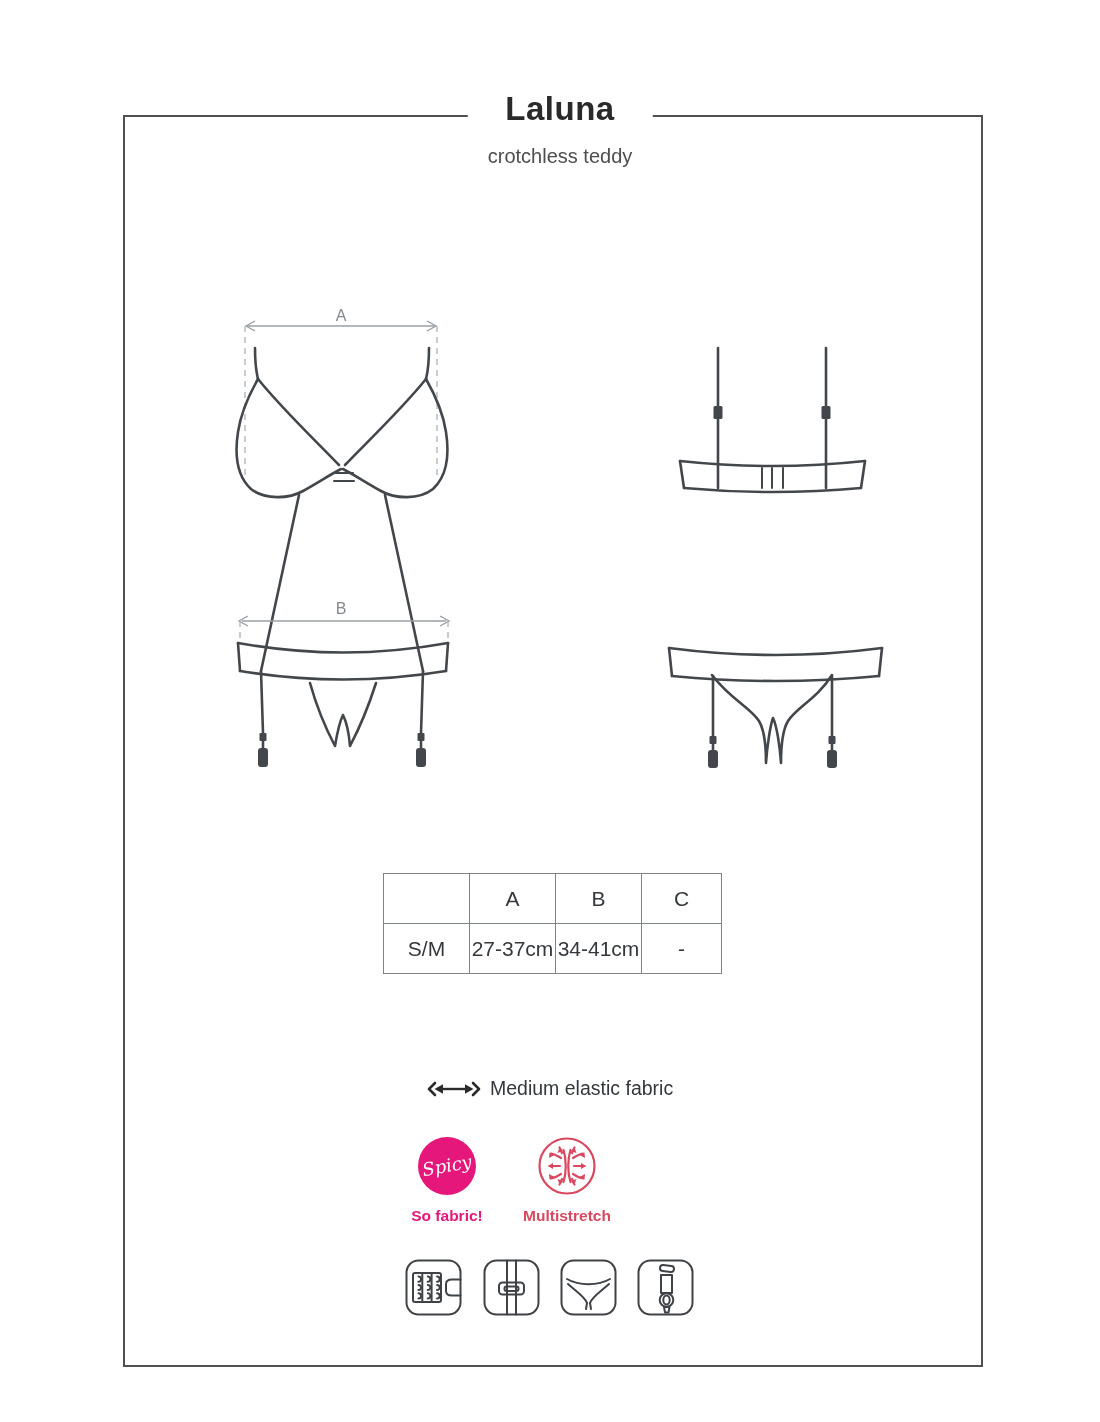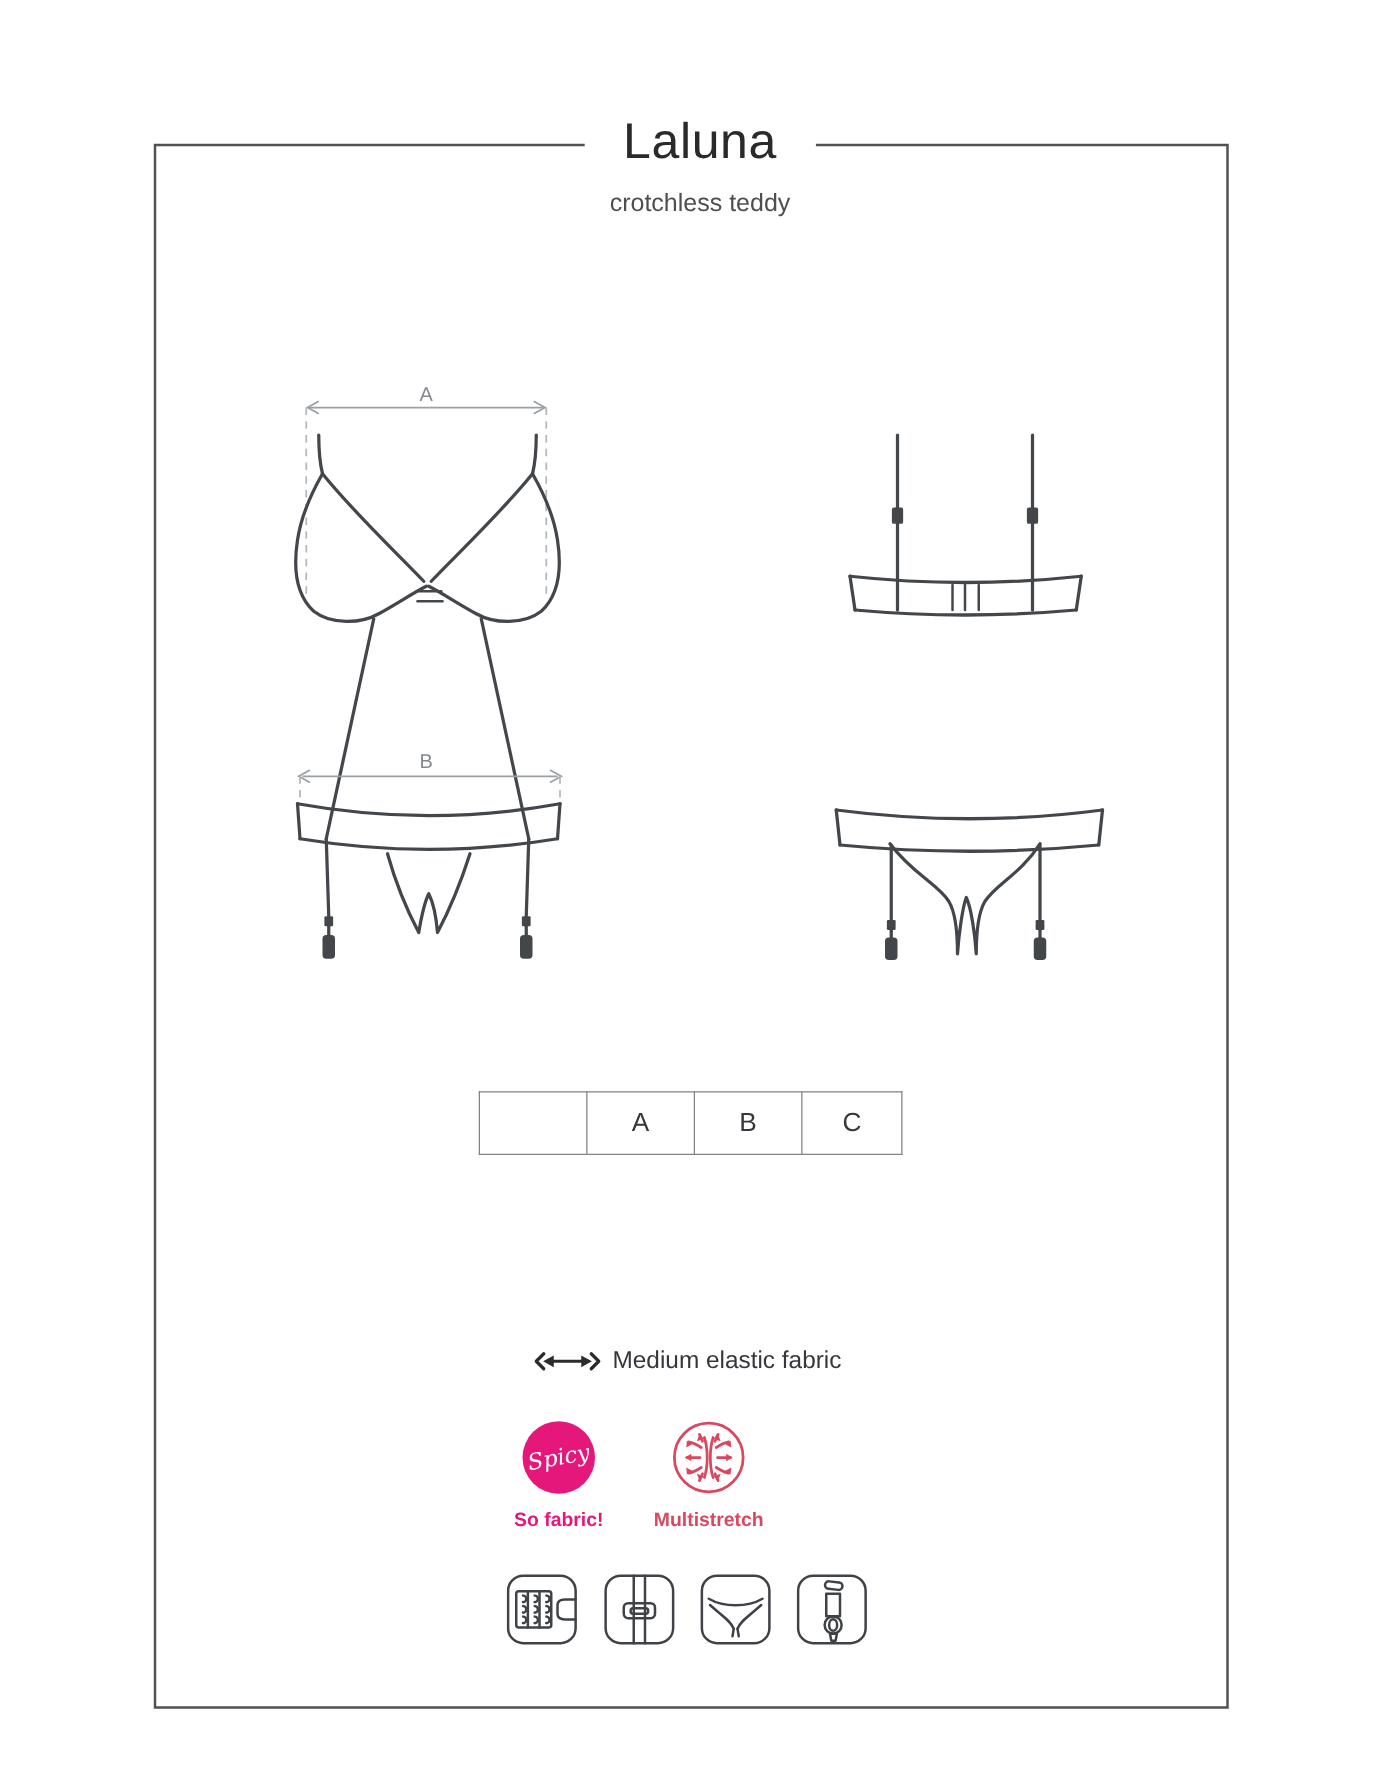--- a/index.html
+++ b/index.html
@@ -8,21 +8,21 @@
     font-family:"Liberation Sans", sans-serif;overflow:hidden;
   }
   .page-border{
     position:absolute;left:123px;top:115px;width:860px;height:1252px;
     border:2px solid #515151;box-sizing:border-box;
   }
   .title-block{
     position:absolute;left:560px;top:92px;transform:translateX(-50%);
     background:#ffffff;padding:0 20px;text-align:center;z-index:2;
   }
-  .title{font-size:40px;font-weight:400;color:#2a2a2a;letter-spacing:.5px;line-height:1.05;}
+  .title{font-size:33px;font-weight:700;color:#2a2a2a;letter-spacing:.5px;line-height:1.05;}
   .subtitle{font-size:20px;font-weight:400;color:#4e4e4e;margin-top:18px;}
   .fig{position:absolute;}
   .fig-front{left:195px;top:280px;}
   .fig-back{left:640px;top:320px;}
   .garment{stroke:#43474c;stroke-width:2.6;fill:none;stroke-linecap:round;stroke-linejoin:round;}
   .garment-thin{stroke:#43474c;stroke-width:2;fill:none;stroke-linecap:round;}
   .garment-fill{fill:#43474c;stroke:none;}
   .measure{stroke:#9aa0a6;stroke-width:1.4;fill:none;}
   .measure-dash{stroke:#b4b8bc;stroke-width:1.4;fill:none;stroke-dasharray:6 5;}
   .measure-label{font-family:"Liberation Sans",sans-serif;font-size:16px;fill:#85898e;}
@@ -158,20 +158,26 @@
     </g>
   </svg>
 
   <table class="size-table">
     <tbody>
         <tr>
       <td class="c0"></td>
       <td class="c1">A</td>
       <td class="c2">B</td>
       <td class="c3">C</td>
+    </tr>
+    <tr>
+      <td>S/M</td>
+      <td>27-37cm</td>
+      <td>34-41cm</td>
+      <td>-</td>
     </tr>
   </tbody>
     </table>
 
   <div class="fabric-note">
     <svg width="54" height="22" viewBox="0 0 54 22">
       <path d="M 8,5 L 2,11 L 8,17" stroke="#2b2b2b" stroke-width="2.6" fill="none" stroke-linecap="round" stroke-linejoin="round"></path>
       <path d="M 46,5 L 52,11 L 46,17" stroke="#2b2b2b" stroke-width="2.6" fill="none" stroke-linecap="round" stroke-linejoin="round"></path>
       <line x1="14" y1="11" x2="40" y2="11" stroke="#2b2b2b" stroke-width="2.4"></line>
       <polygon points="7.5,11 16,6.3 16,15.7" fill="#2b2b2b"></polygon>

